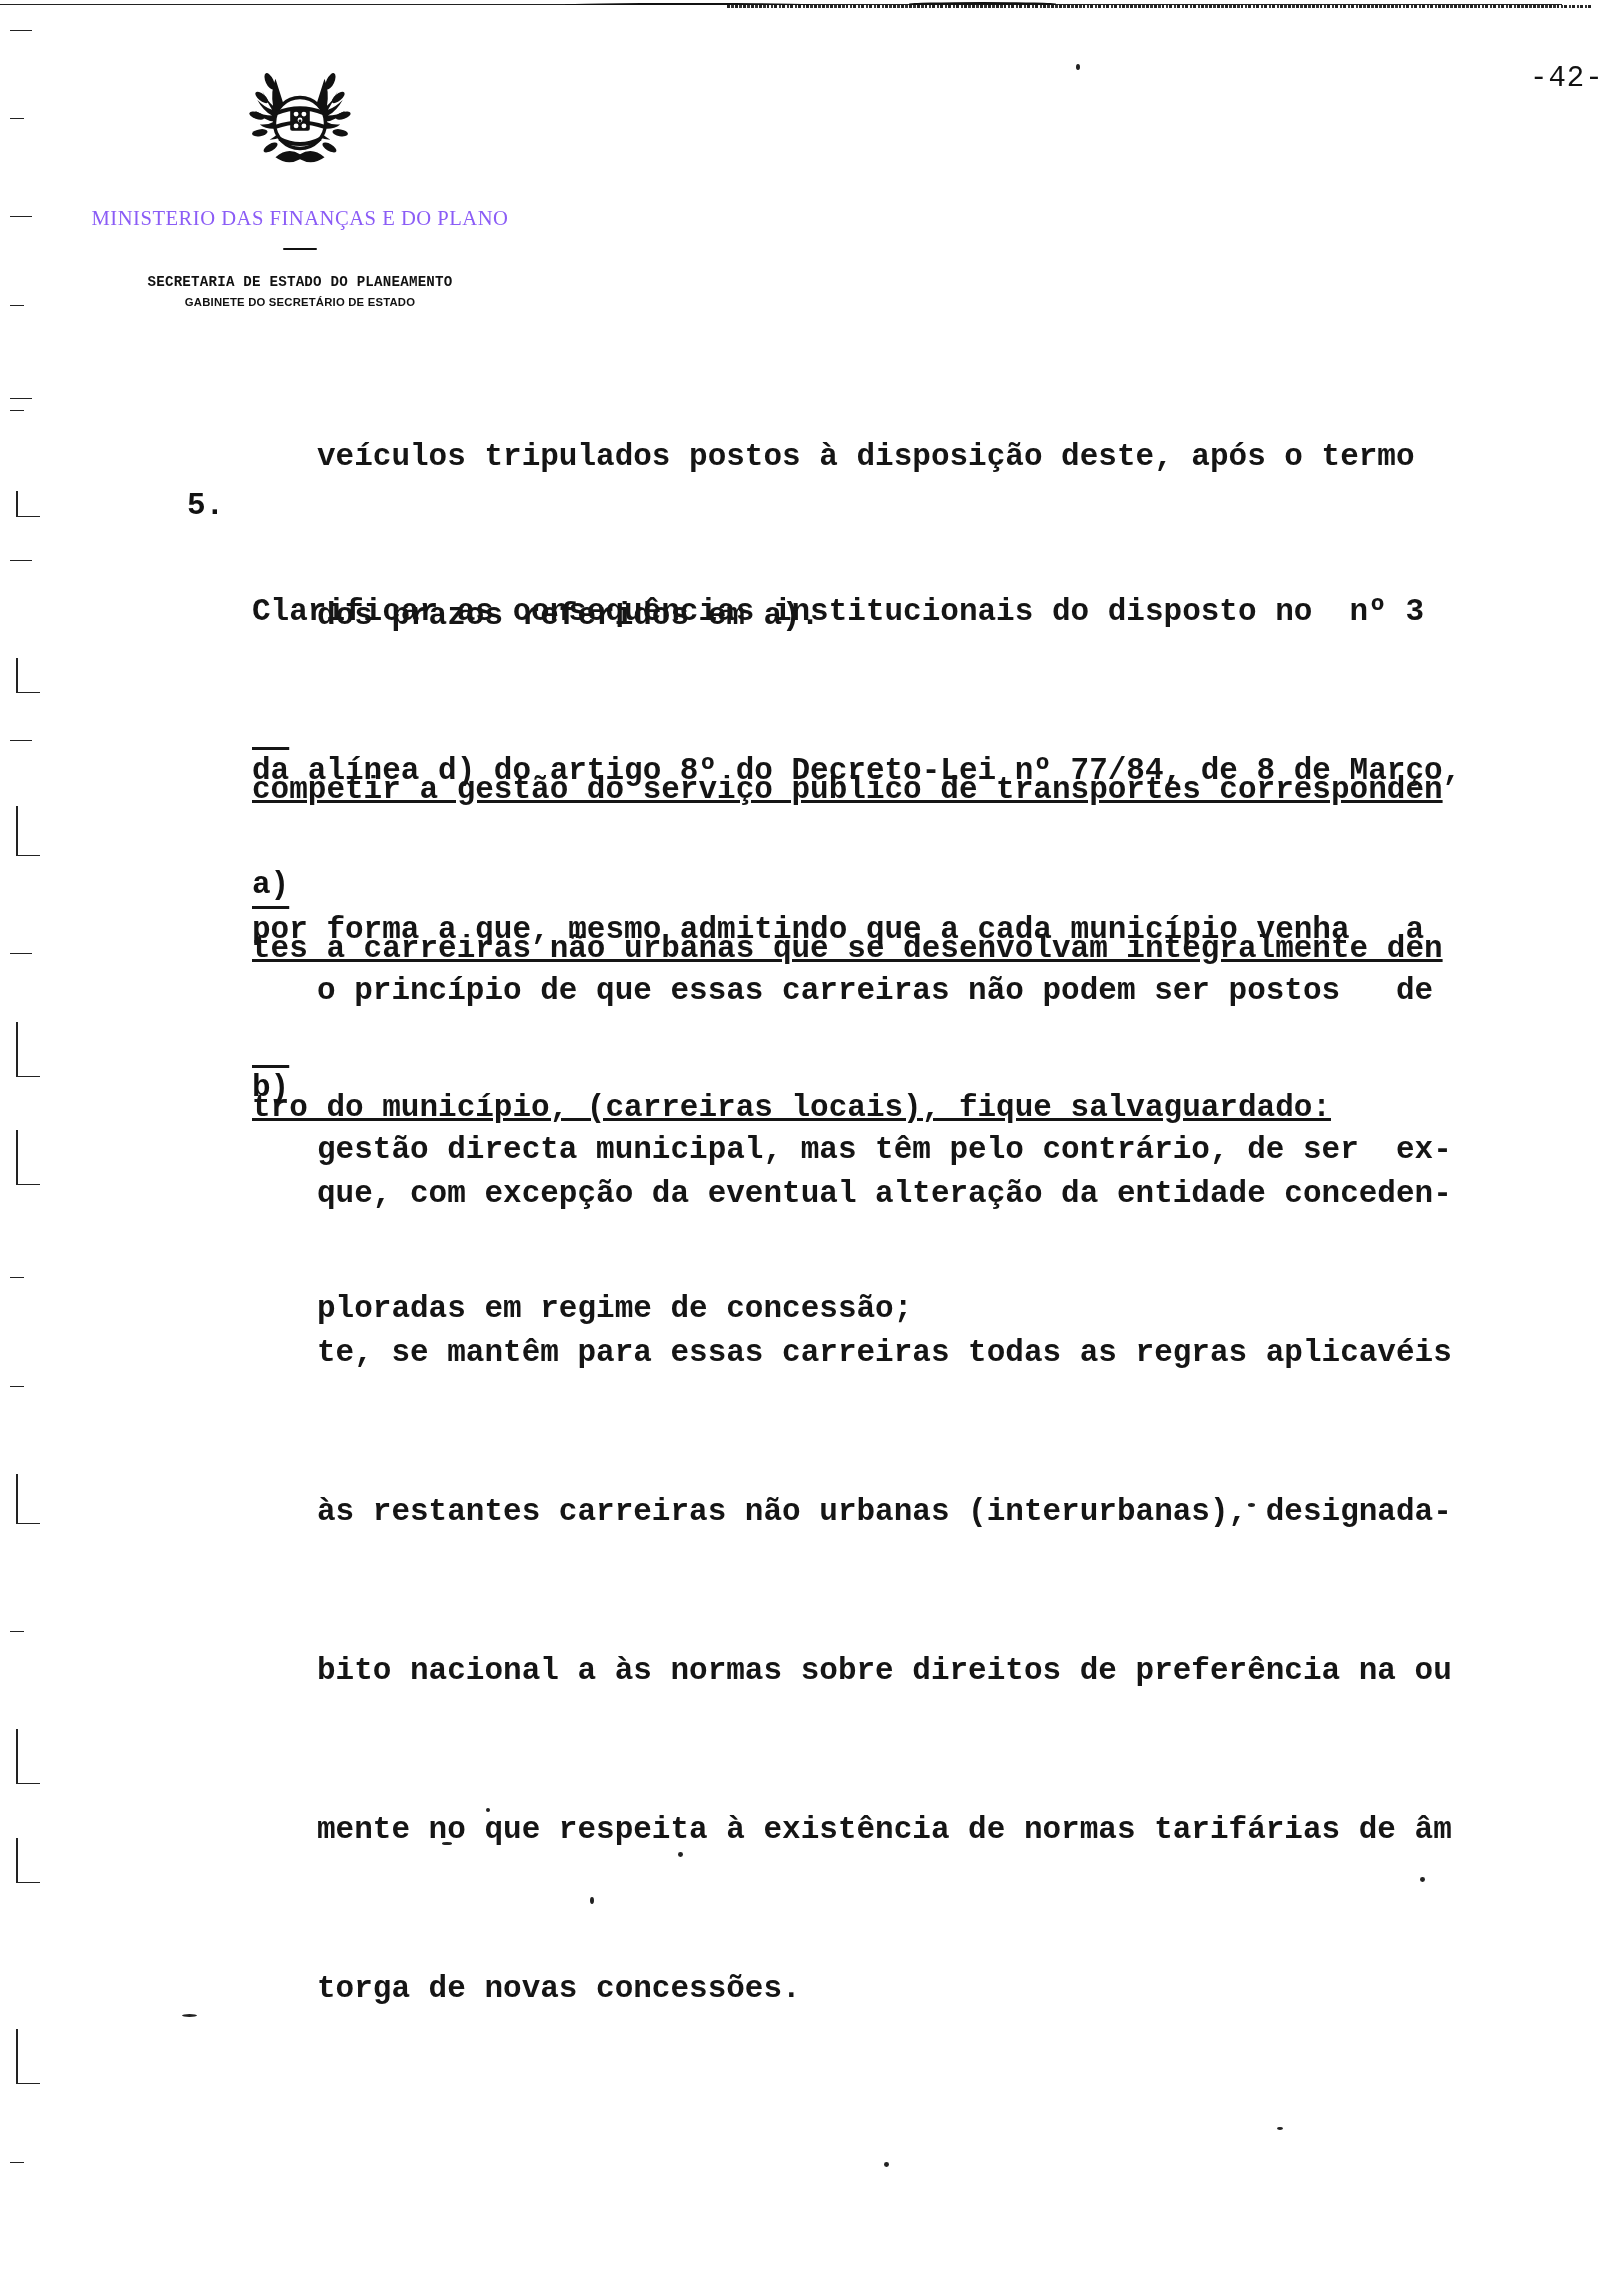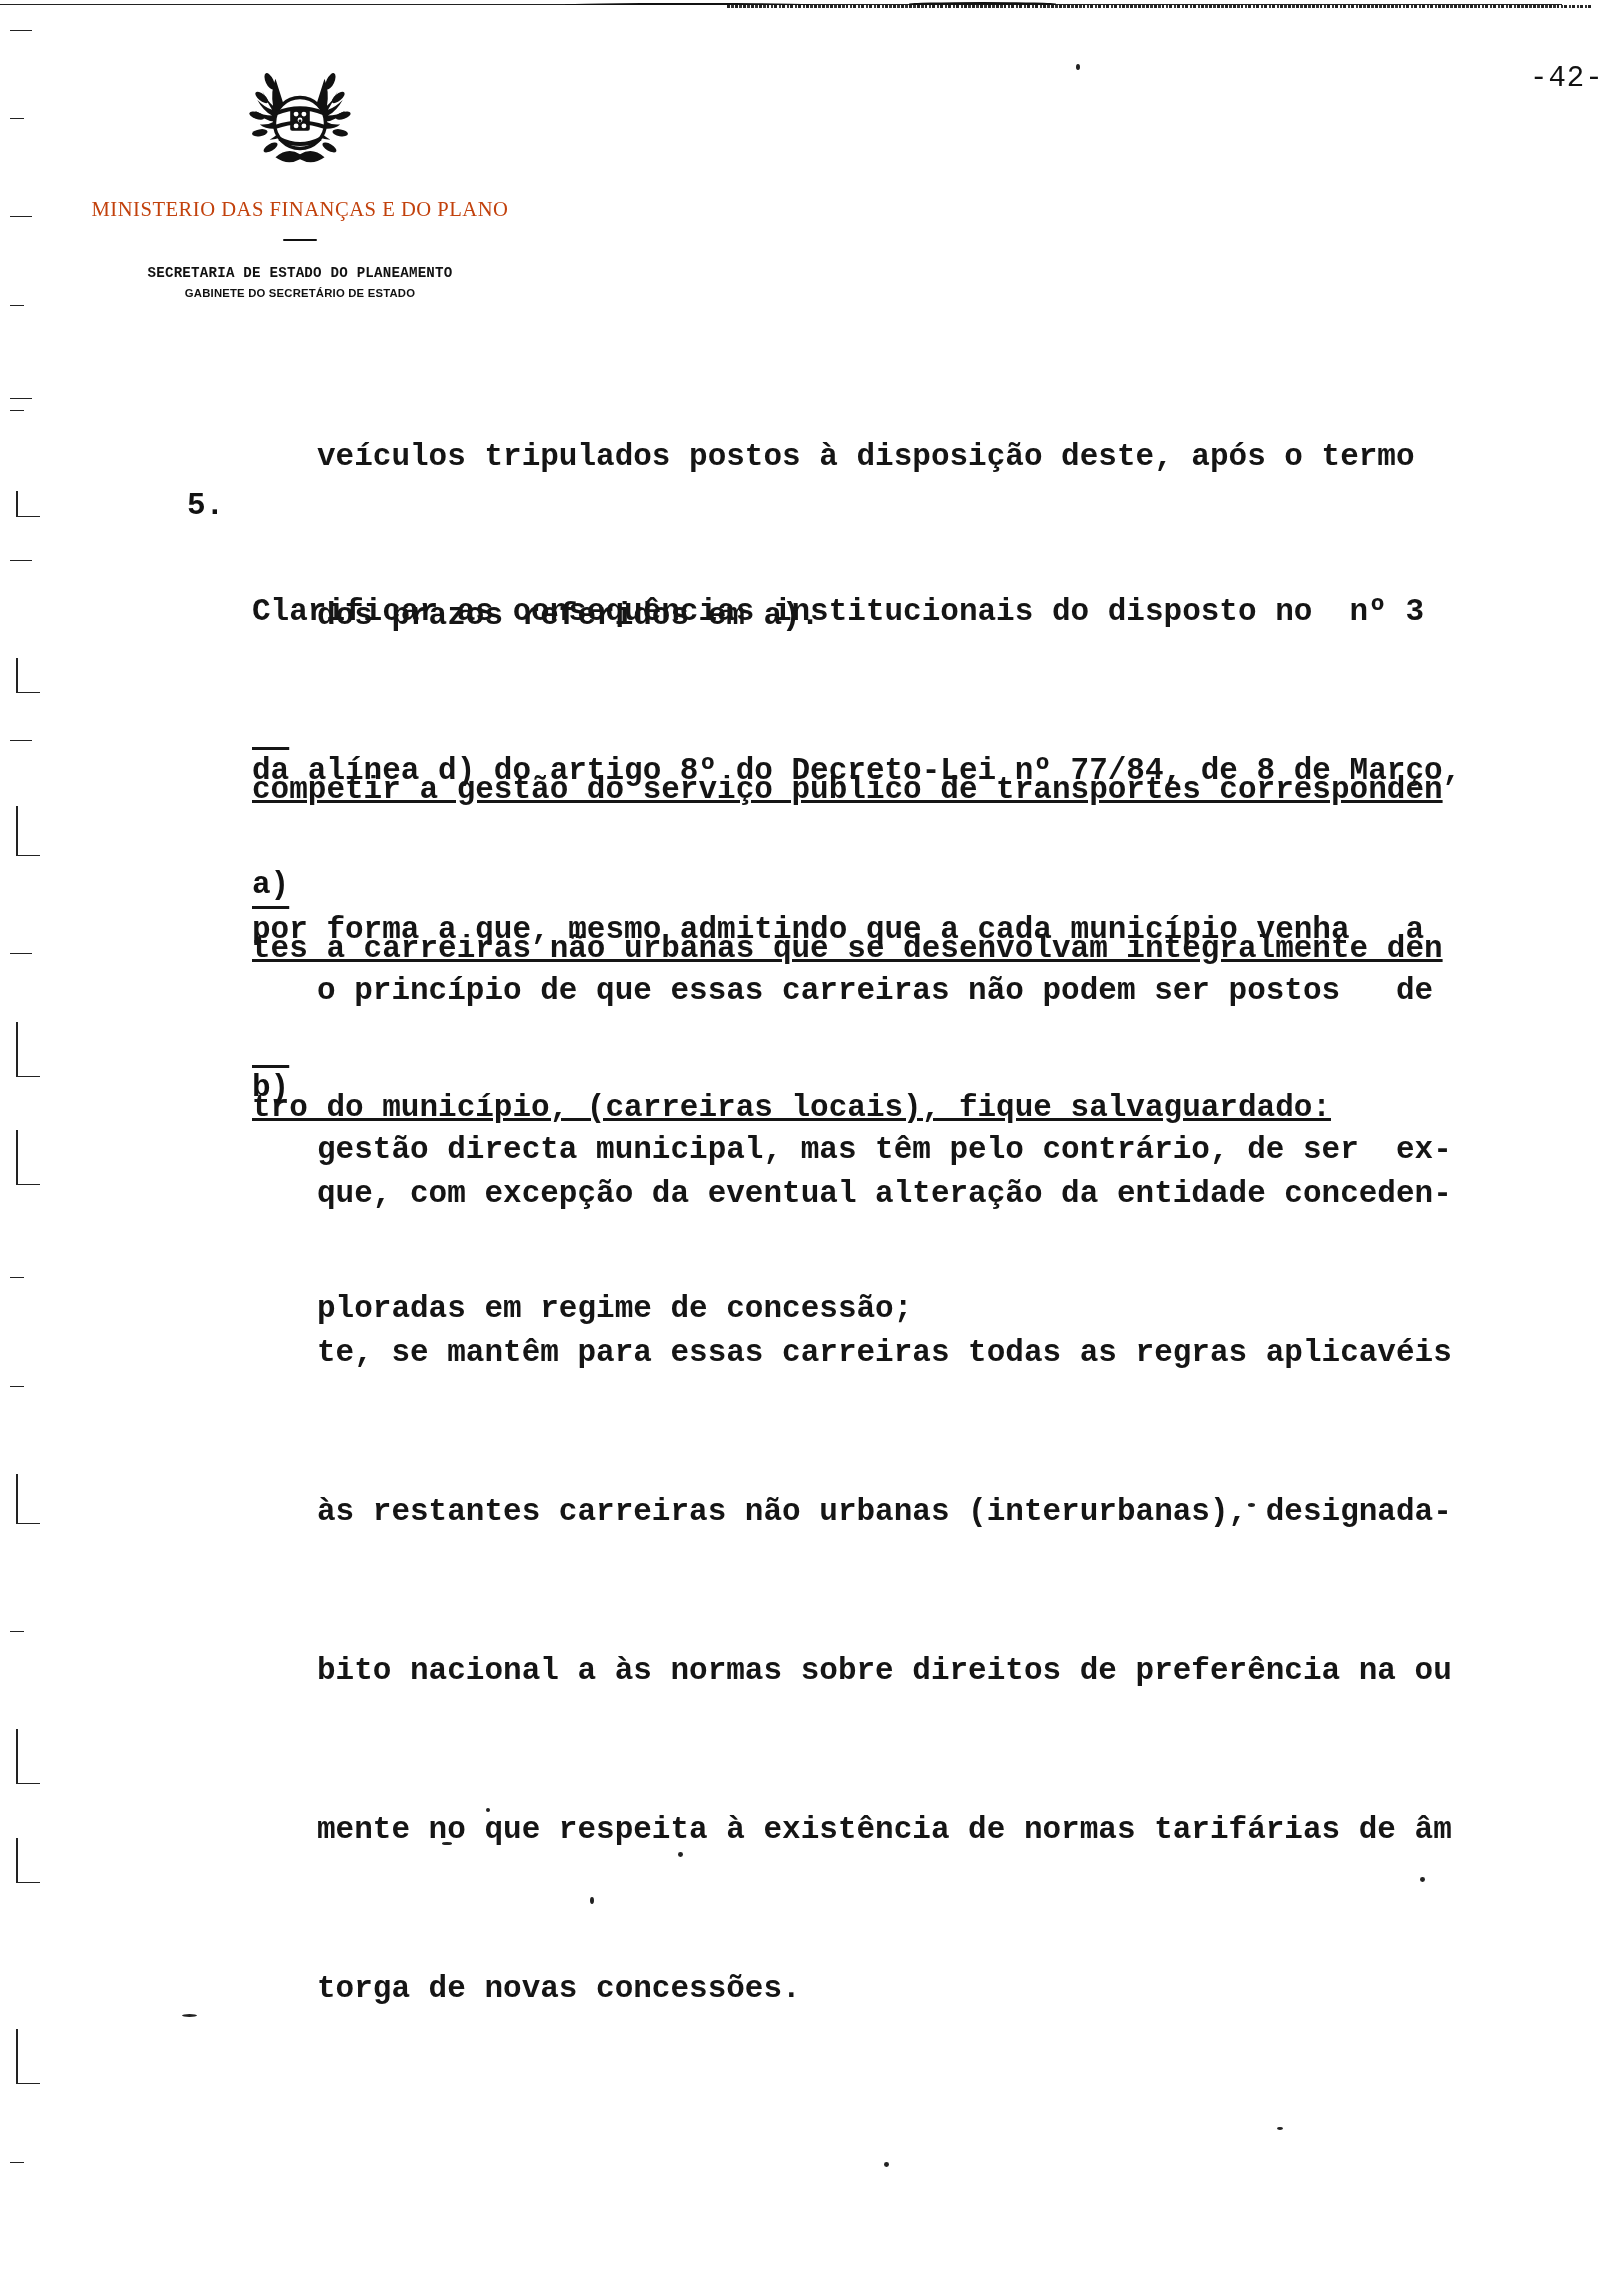--- a/index.html
+++ b/index.html
@@ -58,26 +58,26 @@
       width: 462px;
       text-align: center;
     }
     .crest {
       display: block;
       margin: 0 auto;
       width: 118px;
       height: 103px;
     }
     .ministry {
-      margin-top: 26px;
+      margin-top: 35px;
       font-family: "Liberation Serif", "DejaVu Serif", serif;
       font-size: 20.6px;
       letter-spacing: 0.5px;
       font-weight: normal;
-      color: #c2410c;
+      color: #8b5cf6;
       white-space: nowrap;
     }
     .rule {
       width: 34px;
       height: 2.5px;
       background: #111;
       margin: 17.7px auto 0 auto;
       border-radius: 1px;
     }
     .secretaria {

